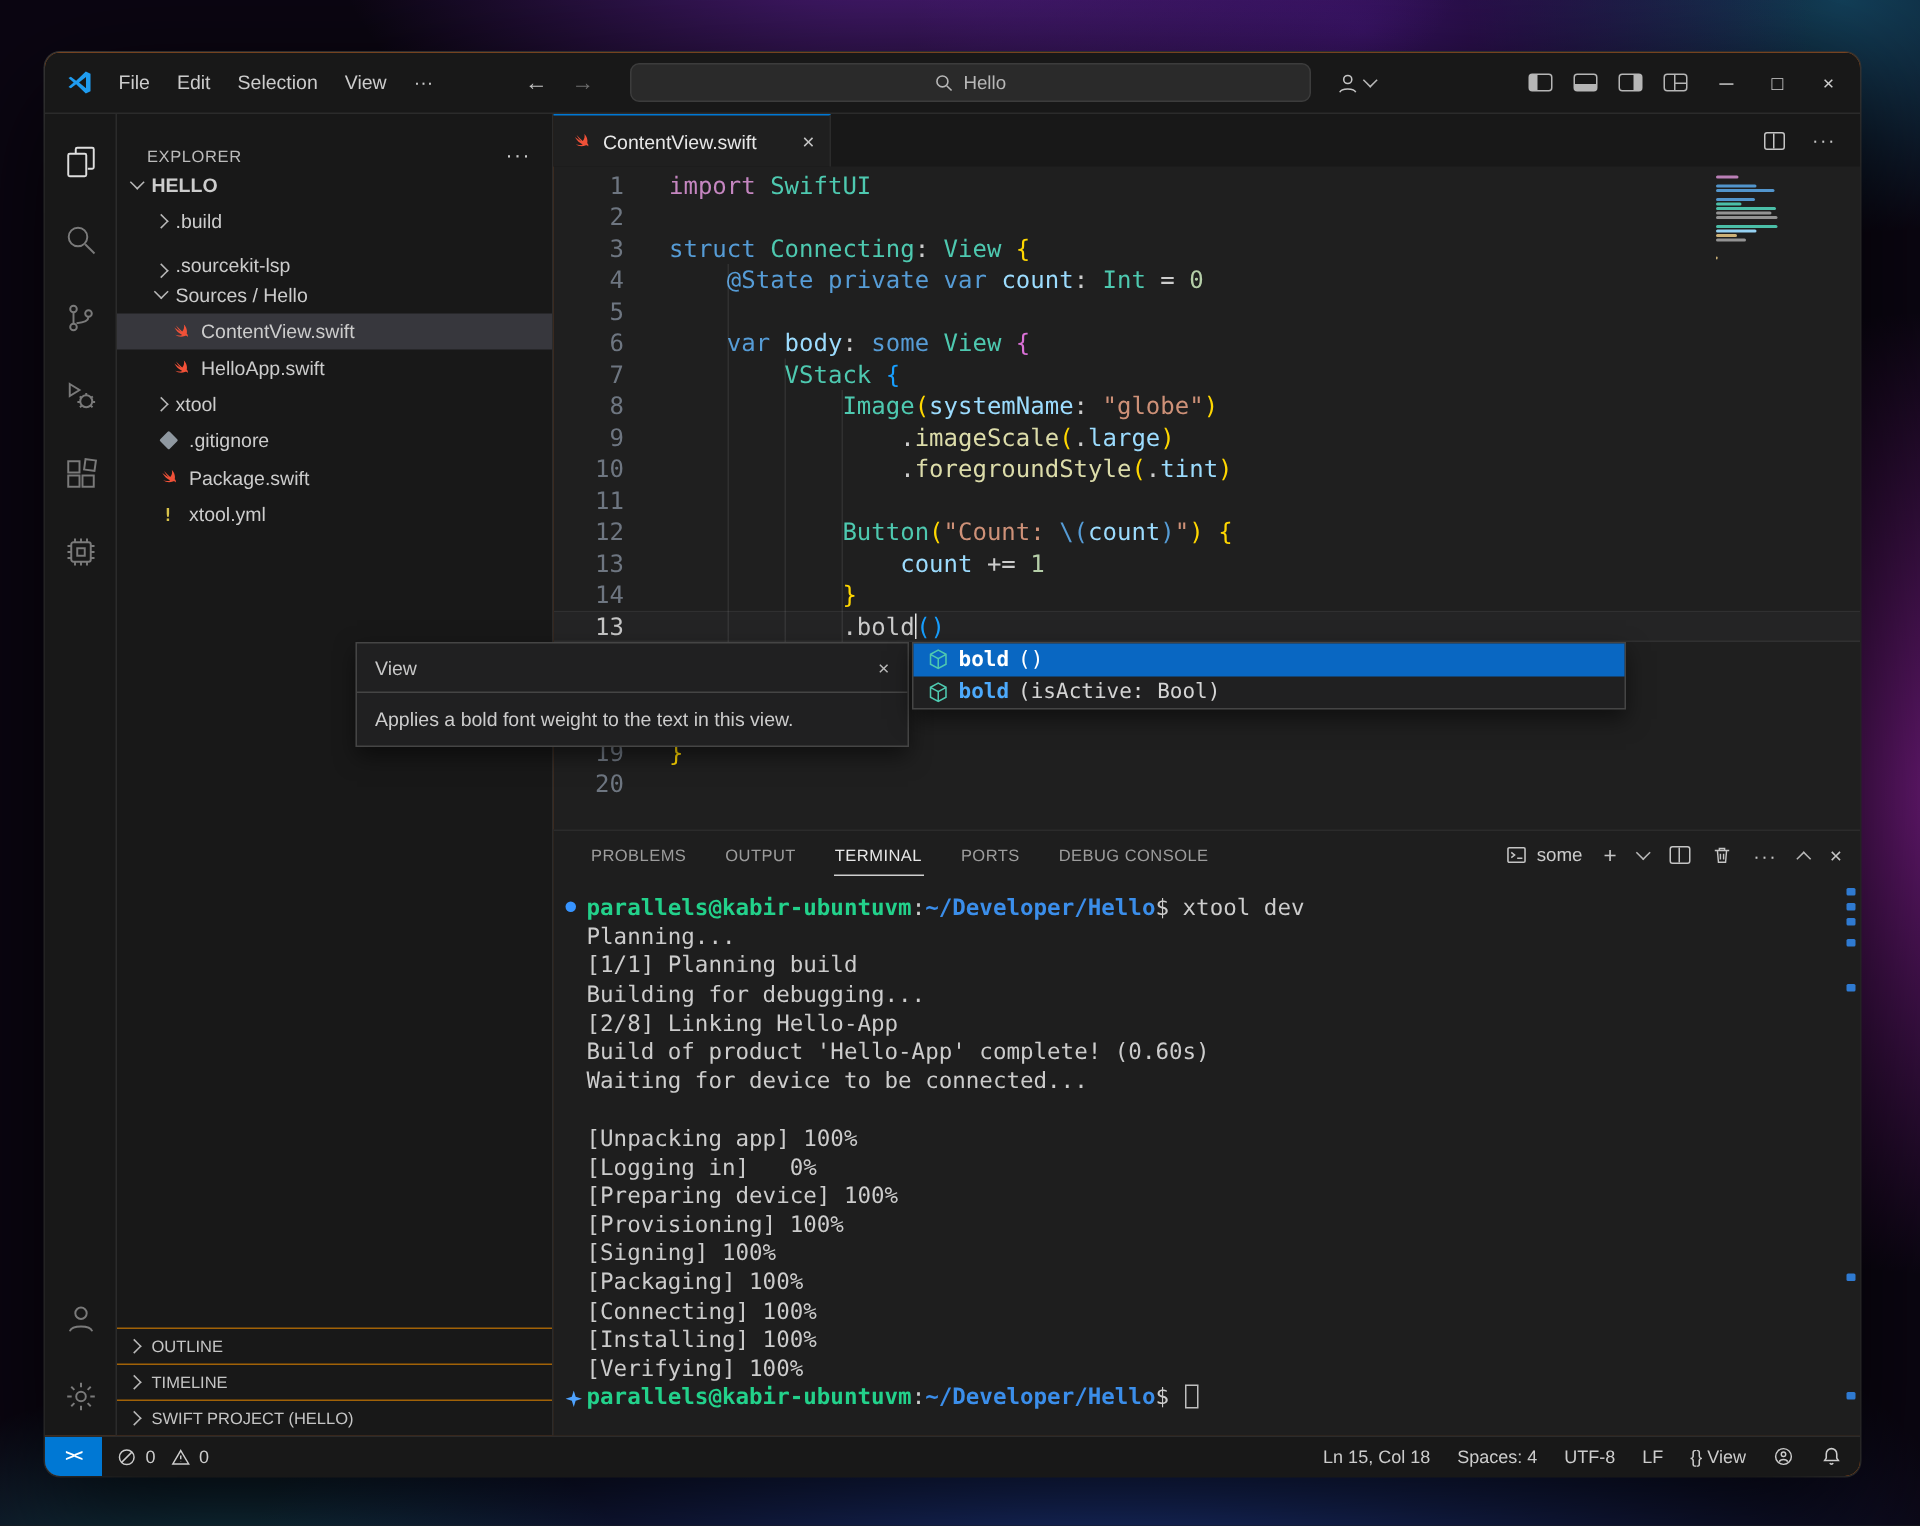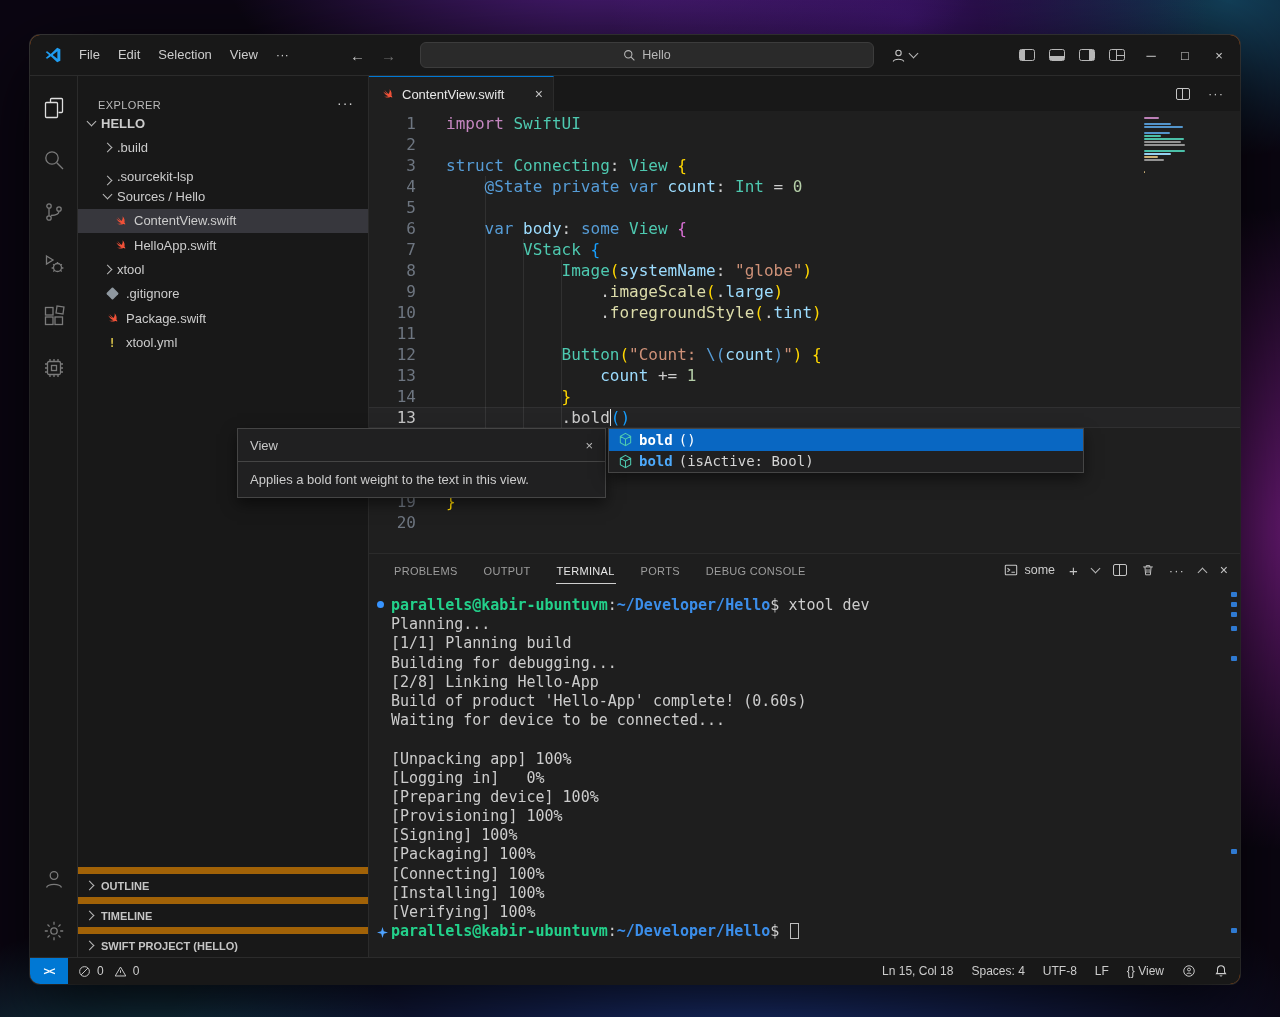--- a/index.html
+++ b/index.html
@@ -56,21 +56,21 @@
   .trow.root{font-weight:700;padding-left:10px}
   .trow.sel{background:#37373d}
   .chv{width:6px;height:6px;border-right:1.4px solid #b8b8b8;border-bottom:1.4px solid #b8b8b8;display:inline-block;flex:0 0 auto}
   .chv.down{transform:rotate(45deg);margin-top:-3px}
   .chv.right{transform:rotate(-45deg)}
   .chv.up{transform:rotate(-135deg);margin-top:4px}
   .ficon{width:16px;display:flex;justify-content:center;align-items:center;flex:0 0 16px}
   .gitdiamond{width:9px;height:9px;background:#8f98a0;transform:rotate(45deg);border-radius:1px}
   .ymark{color:#d8c24a;font-weight:700;font-size:12px;font-family:"DejaVu Sans Mono",monospace}
   .sections{position:absolute;left:0;right:0;bottom:0}
-  .srow{height:23px;display:flex;align-items:center;gap:8px;border-top:7px solid #a16207;padding-left:8px;font-size:11px;font-weight:700;color:#c5c5c5}
+  .srow{height:23px;display:flex;align-items:center;gap:8px;border-top:1px solid #a16207;padding-left:8px;font-size:11px;font-weight:400;color:#c5c5c5}
   
   .editor-col{flex:1;display:flex;flex-direction:column;min-width:0;background:#1f1f1f;position:relative}
   .tabbar{flex:0 0 35px;background:#181818;display:flex;align-items:stretch;position:relative}
   .tab{width:185px;box-sizing:border-box;background:#1f1f1f;border-right:1px solid #2b2b2b;border-top:1.5px solid #0078d4;
     display:flex;align-items:center;gap:7px;padding:0 10px;font-size:13px;color:#e7e7e7}
   .tab-close{margin-left:auto;color:#c5c5c5;font-size:14px}
   .tabbar-actions{margin-left:auto;display:flex;align-items:center;gap:18px;color:#c5c5c5;padding-right:16px}
   .spliticon{width:14px;height:12px;border:1px solid #c5c5c5;border-radius:2px;position:relative;box-sizing:border-box}
   .spliticon i{position:absolute;left:5px;top:0;bottom:0;width:1px;background:#c5c5c5}
   .moredots{font-size:13px;letter-spacing:1px}

